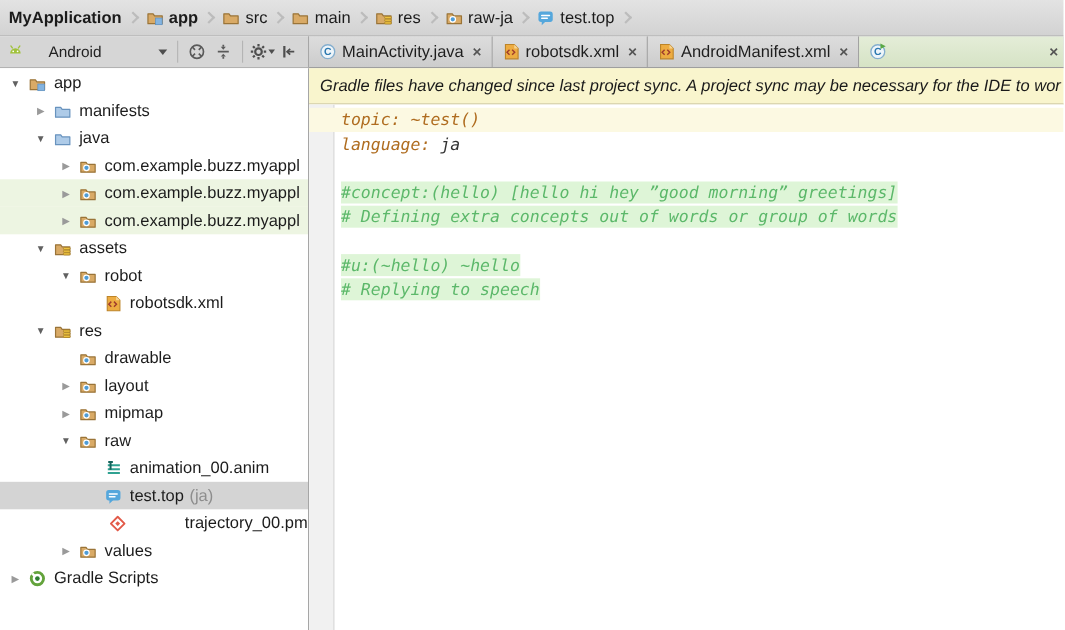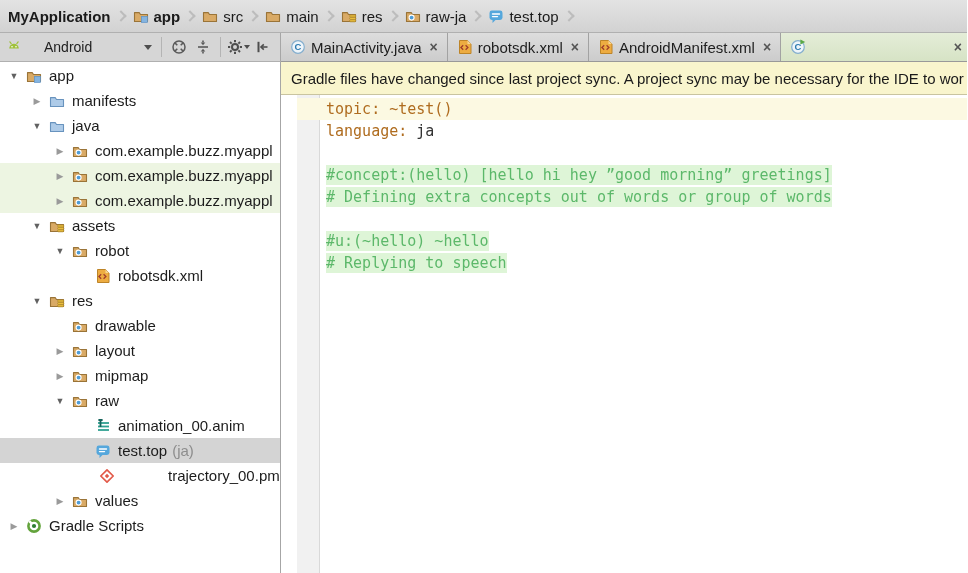--- a/index.html
+++ b/index.html
@@ -44,25 +44,25 @@
   .project-panel{flex:0 0 281px;width:281px;box-sizing:border-box;background:#fff;
       border-right:1px solid #a6a6a6;overflow:hidden;padding-top:1px;}
   .trow{height:25px;display:flex;align-items:center;font-size:15px;color:#1c1c1c;white-space:nowrap;}
   .trow.green{background:#edf5e2;}
   .trow.selected{background:#d4d4d4;}
   .t-arrow{width:16px;flex:0 0 16px;text-align:center;font-size:9px;color:#9a9a9a;margin-right:4px;}
   .t-arrow.exp{color:#616161;}
   .t-icon{width:17px;height:16px;margin-right:6px;flex:0 0 17px;display:flex;align-items:center;}
   .t-suffix{color:#8d8d8d;margin-left:5px;}
 
-  .editor-col{flex:1;display:flex;flex-direction:column;min-width:0;}
+  .editor-col{flex:1;display:flex;flex-direction:column;min-width:0;font-style:italic;}
   .notification{flex:0 0 33px;height:33px;box-sizing:border-box;background:#f9f5cd;
       border-bottom:1px solid #c9c4a0;display:flex;align-items:center;padding:0 10px;
       font-size:15px;color:#1a1a1a;white-space:nowrap;overflow:hidden;}
-  .editor-body{flex:1;position:relative;background:#fff;overflow:hidden;margin-left:16px;}
+  .editor-body{flex:1;position:relative;background:#fff;overflow:hidden;}
   .gutter{position:absolute;left:0;top:0;bottom:0;width:22px;background:#f1f1f1;border-right:1px solid #d9d9d9;}
   .caret-line{position:absolute;left:0;right:0;top:3px;height:22px;background:#fcf9e2;}
   .code{position:relative;margin-left:23px;padding:3px 0 0 6px;
       font-family:"DejaVu Sans Mono",monospace;font-size:15px;line-height:22px;}
   .cline{height:22px;white-space:pre;}
   .tok-keyword{color:#AF6C1F;}
   .tok-plain{color:#333;}
   .tok-comment{color:#5CB86A;background:#DEF5D7;padding:1px 0;}
 </style>
 </head>

